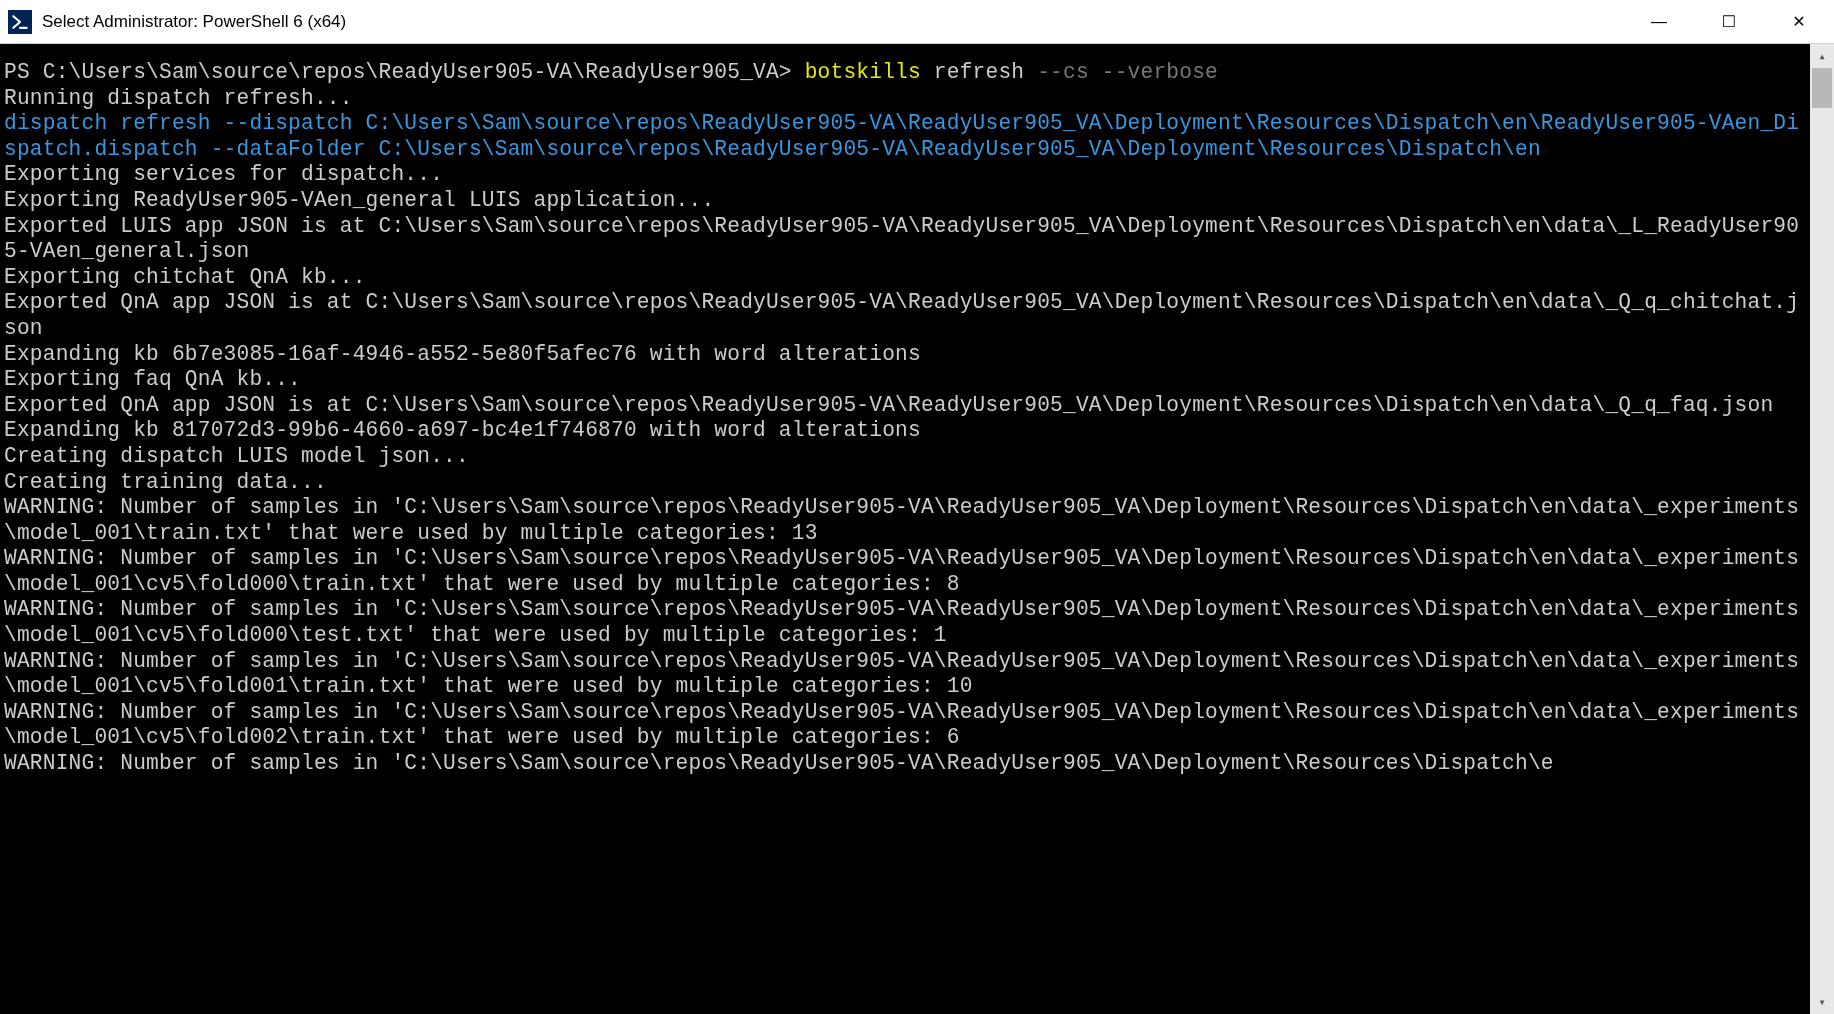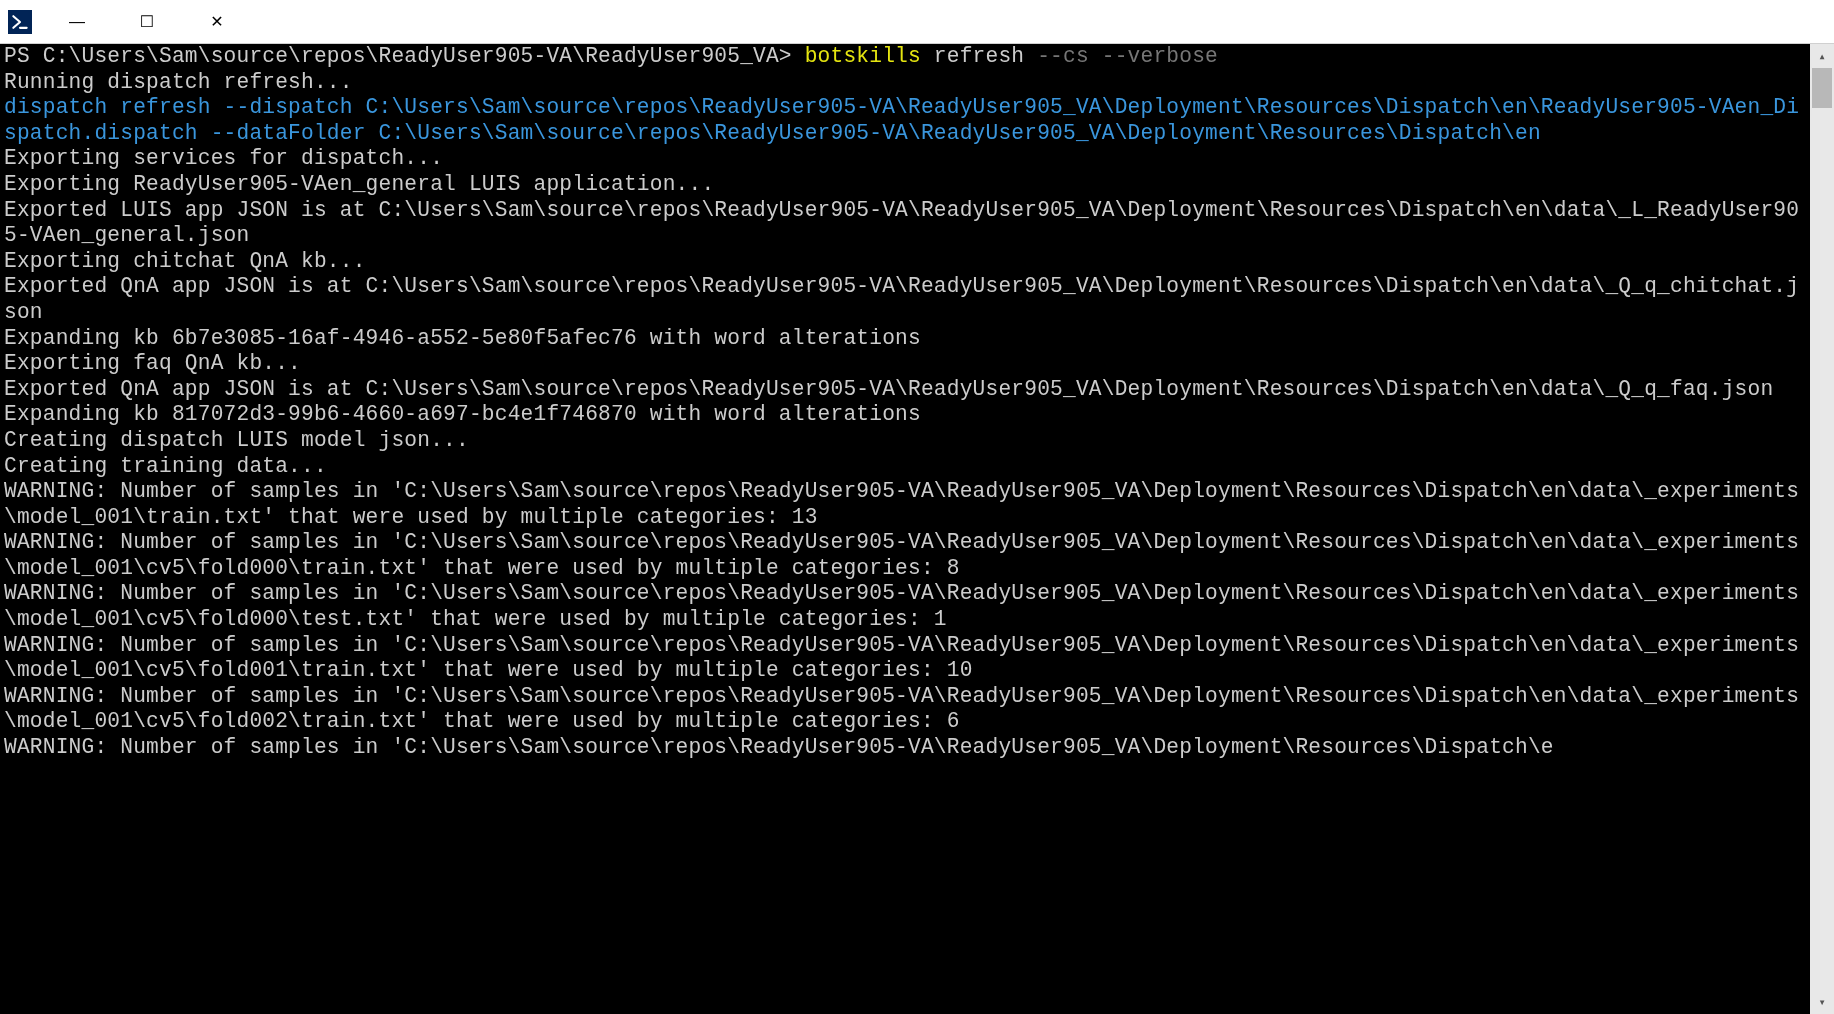--- a/index.html
+++ b/index.html
@@ -51,21 +51,21 @@
 
   .terminal-wrap {
     position: relative;
     height: calc(1014px - 44px);
     width: 100%;
     background: #000;
   }
   .terminal {
     width: calc(100% - 24px);
     height: 100%;
-    padding: 0 4px 0 4px;
+    padding: 16px 4px 0 4px;
     color: #cccccc;
     font-size: 21.2px;
     line-height: 25.6px;
     white-space: pre-wrap;
     word-break: break-all;
     letter-spacing: 0.2px;
     overflow: hidden;
   }
   .scrollbar {
     position: absolute;
@@ -110,20 +110,21 @@
 </head>
 <body>
 
 <div class="titlebar">
   <div class="titlebar-icon">
     <svg viewBox="0 0 24 24" fill="none">
       <path d="M4 5 L12 12 L4 19" stroke="#fff" stroke-width="2.5" stroke-linecap="round" stroke-linejoin="round"></path>
       <path d="M12 19 L20 19" stroke="#fff" stroke-width="2.5" stroke-linecap="round"></path>
     </svg>
   </div>
+  <div class="titlebar-title">Select Administrator: PowerShell 6 (x64)</div>
   <div class="window-controls">
     <button class="win-btn">—</button>
     <button class="win-btn">☐</button>
     <button class="win-btn close">✕</button>
   </div>
 </div>
 
 <div class="terminal-wrap">
   <div class="terminal"><span class="c-white">PS C:\Users\Sam\source\repos\ReadyUser905-VA\ReadyUser905_VA&gt; </span><span class="c-yellow">botskills</span><span class="c-white"> refresh </span><span class="c-gray">--cs --verbose</span>
 <span class="c-white">Running dispatch refresh...</span>

